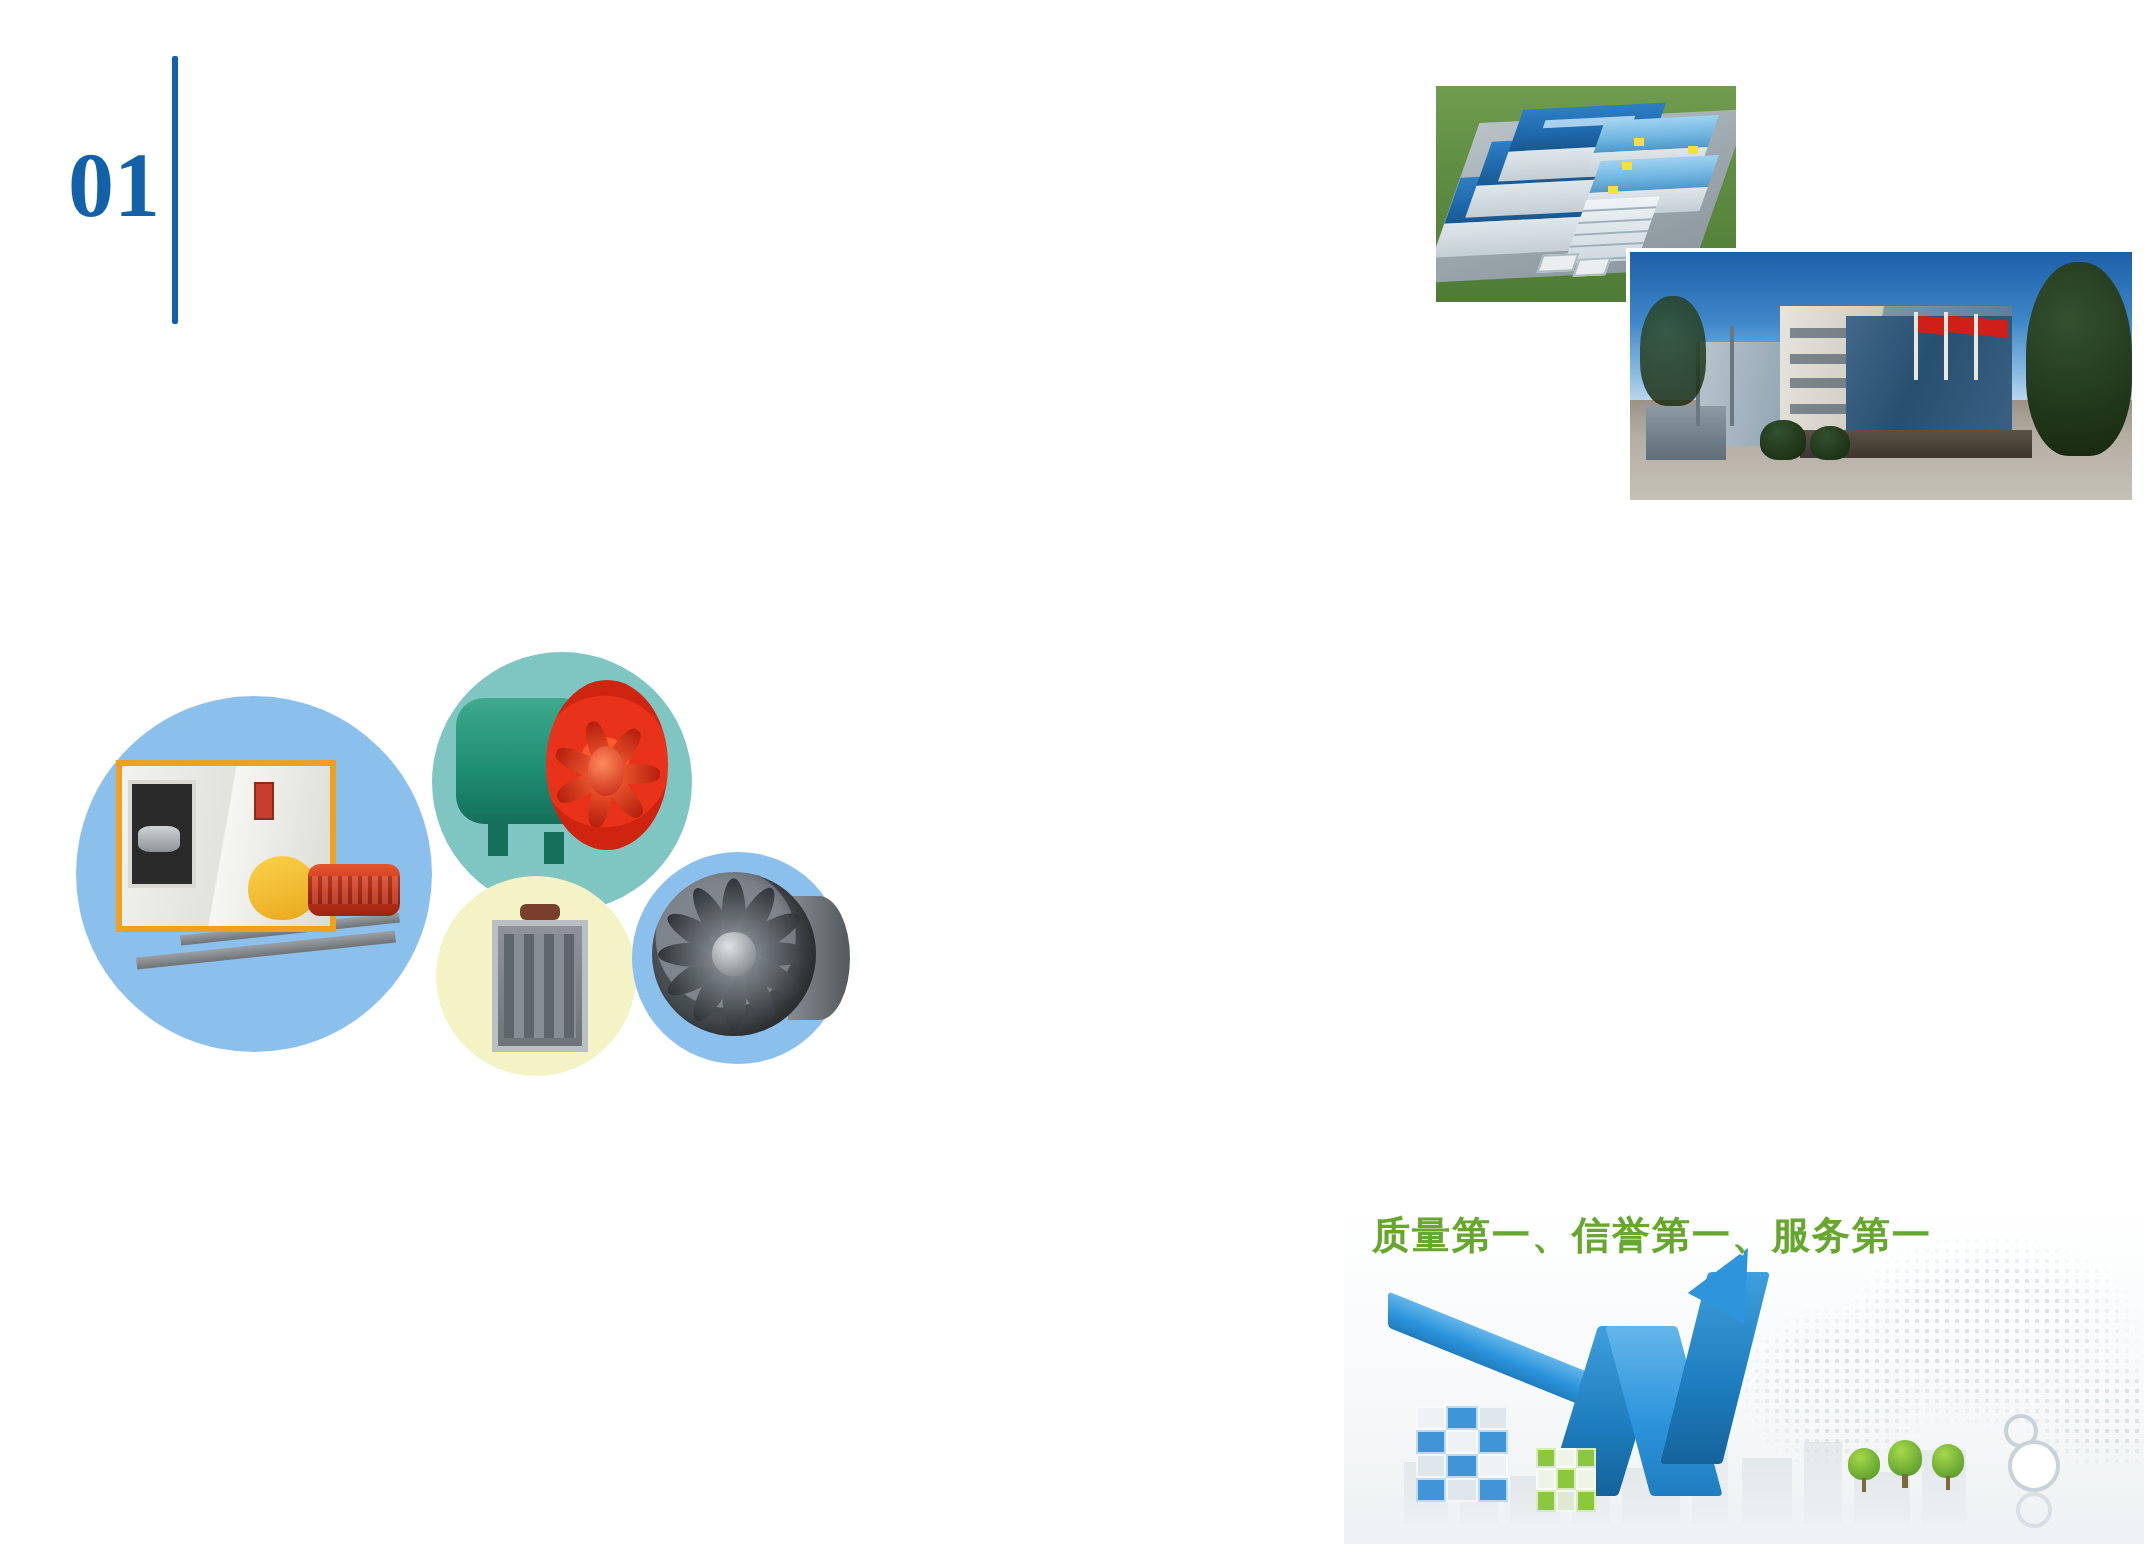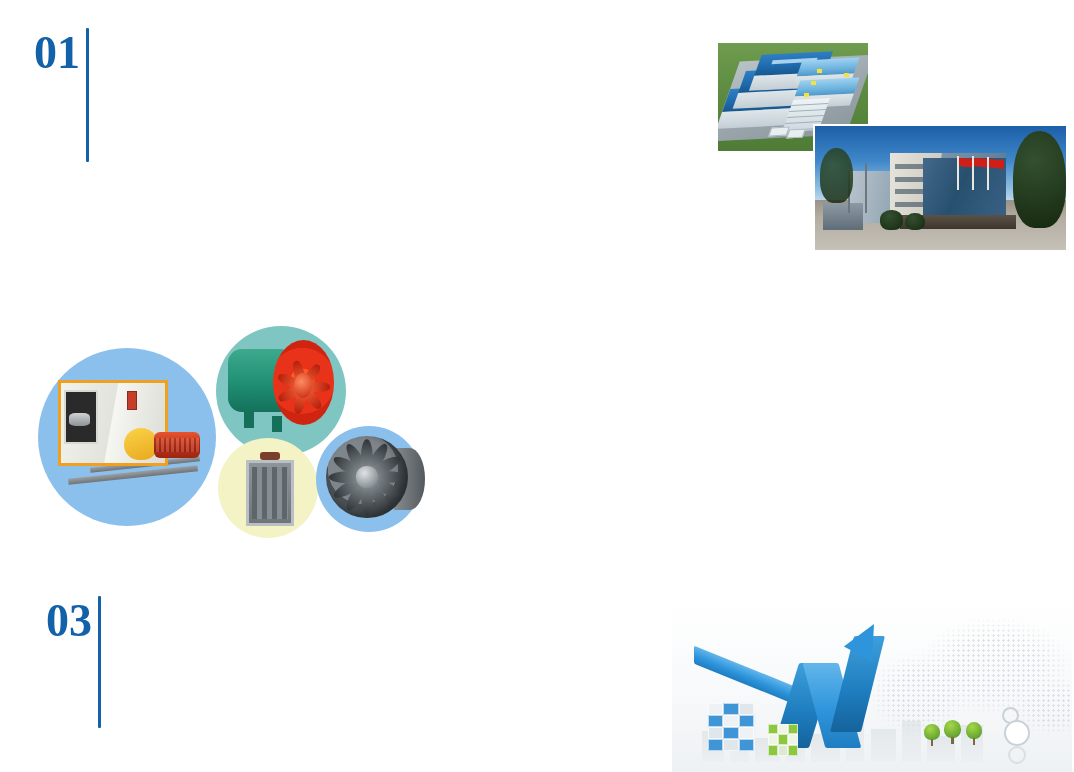--- a/index.html
+++ b/index.html
@@ -13,20 +13,21 @@
   
   .marker{position:absolute;display:flex;align-items:flex-start;}
   .marker .num{
     font-family:"Liberation Serif", serif;
     font-weight:700;
     font-size:46px;
     line-height:50px;
     letter-spacing:0px;
     color:#1261A9;
     white-space:nowrap;
+    margin-top:40px;
   }
   .marker .rule{
     width:3px;background:#1261A9;display:block;border-radius:1px;
   }
   .marker.right-rule .rule{margin-left:6px;}
   .marker.left-rule .rule{margin-right:8px;}
 
   
   .photo{position:absolute;overflow:hidden;background:#dfe6ea;}
 
@@ -307,24 +308,20 @@
         <span class="imp-blade" style="transform:rotate(210deg)"></span>
         <span class="imp-blade" style="transform:rotate(240deg)"></span>
         <span class="imp-blade" style="transform:rotate(270deg)"></span>
         <span class="imp-blade" style="transform:rotate(300deg)"></span>
         <span class="imp-blade" style="transform:rotate(330deg)"></span>
         <span class="imp-hub"></span>
       </div>
     </div>
   </div>
 
-  <div class="marker right-rule" style="left:46px;top:596px;">
-    <span class="num">03</span>
-    <span class="rule" style="height:132px;"></span>
-  </div>
 
   <div class="banner" style="left:672px;top:600px;width:400px;height:172px;">
     <div class="worldmap"></div>
 
     <div class="skyline">
       <i style="left:2%;width:7%;height:52%"></i>
       <i style="left:11%;width:6%;height:74%"></i>
       <i style="left:19%;width:8%;height:40%"></i>
       <i style="left:29%;width:6%;height:66%"></i>
       <i style="left:37%;width:9%;height:48%"></i>
@@ -381,15 +378,16 @@
       </div>
     <div class="b-tree" style="left:73.5%;top:71%;width:16px;height:23px;">
         <span class="crown"></span>
         <span class="trunk"></span>
       </div>
 
     <div class="ring" style="left:82.5%;top:62%;width:13px;height:13px;"></div>
     <div class="ring filled" style="left:83%;top:70%;width:22px;height:22px;"></div>
     <div class="ring" style="left:84%;top:85%;width:14px;height:14px;opacity:.6;"></div>
 
+    <div class="slogan">质量第一、信誉第一、服务第一</div>
   </div>
 
 </div>
 
 </body></html>

